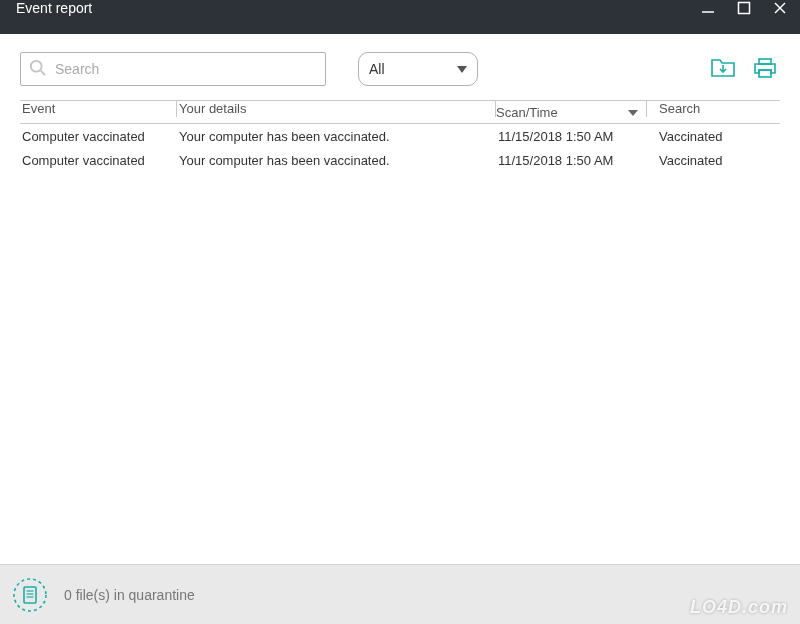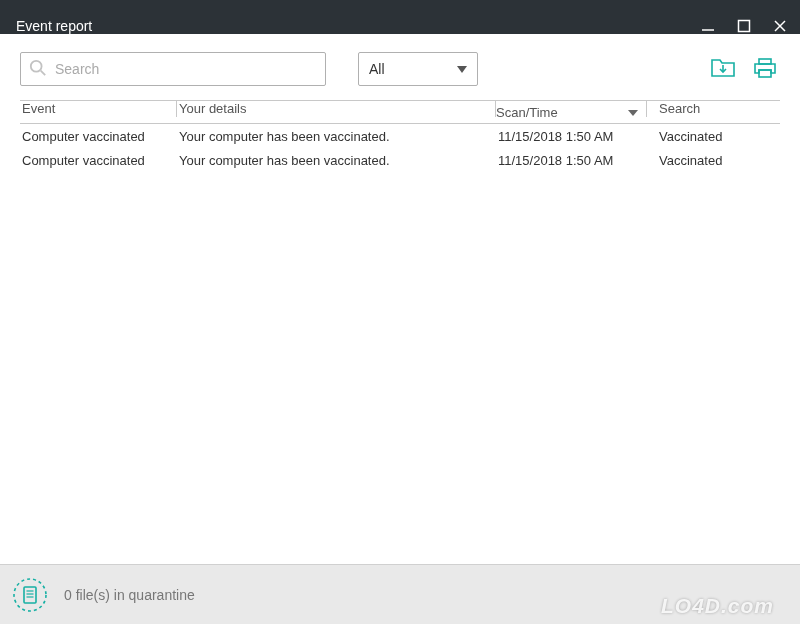--- a/index.html
+++ b/index.html
@@ -15,21 +15,21 @@
       width: 800px;
       height: 624px;
       overflow: hidden;
       position: relative;
     }
     .titlebar {
       background: #2c3237;
       color: #fff;
       height: 34px;
       display: flex;
-      align-items: flex-end;
+      align-items: flex-start;
       justify-content: space-between;
       padding: 0 12px 0 16px;
       font-size: 14px;
     }
     .titlebar-title {
       font-weight: normal;
     }
     .titlebar-controls {
       display: flex;
       align-items: center;
@@ -75,21 +75,21 @@
       color: #666;
     }
     .search-input::placeholder {
       color: #aaa;
     }
     .filter-select {
       position: relative;
       width: 120px;
       height: 34px;
       border: 1px solid #b0b0b0;
-      border-radius: 2px;
+      border-radius: 10px;
       display: flex;
       align-items: center;
       justify-content: space-between;
       padding: 0 10px;
       cursor: pointer;
       margin-left: 20px;
     }
     .filter-label {
       font-size: 14px;
       color: #333;
@@ -200,23 +200,23 @@
       background: transparent;
       color: #bfbfbf;
       padding: 8px 22px;
       font-size: 14px;
       cursor: default;
       opacity: 0.7;
     }
     .watermark {
       position: absolute;
       bottom: 6px;
-      right: 26px;
+      right: 12px;
       color: rgba(255,255,255,0.85);
-      font-size: 21px;
+      font-size: 18px;
       font-weight: bold;
       letter-spacing: 1px;
       text-shadow: 0 0 3px rgba(0,0,0,0.3);
       font-style: italic;
       pointer-events: none;
     }
   </style>
 </head>
 <body>
 

